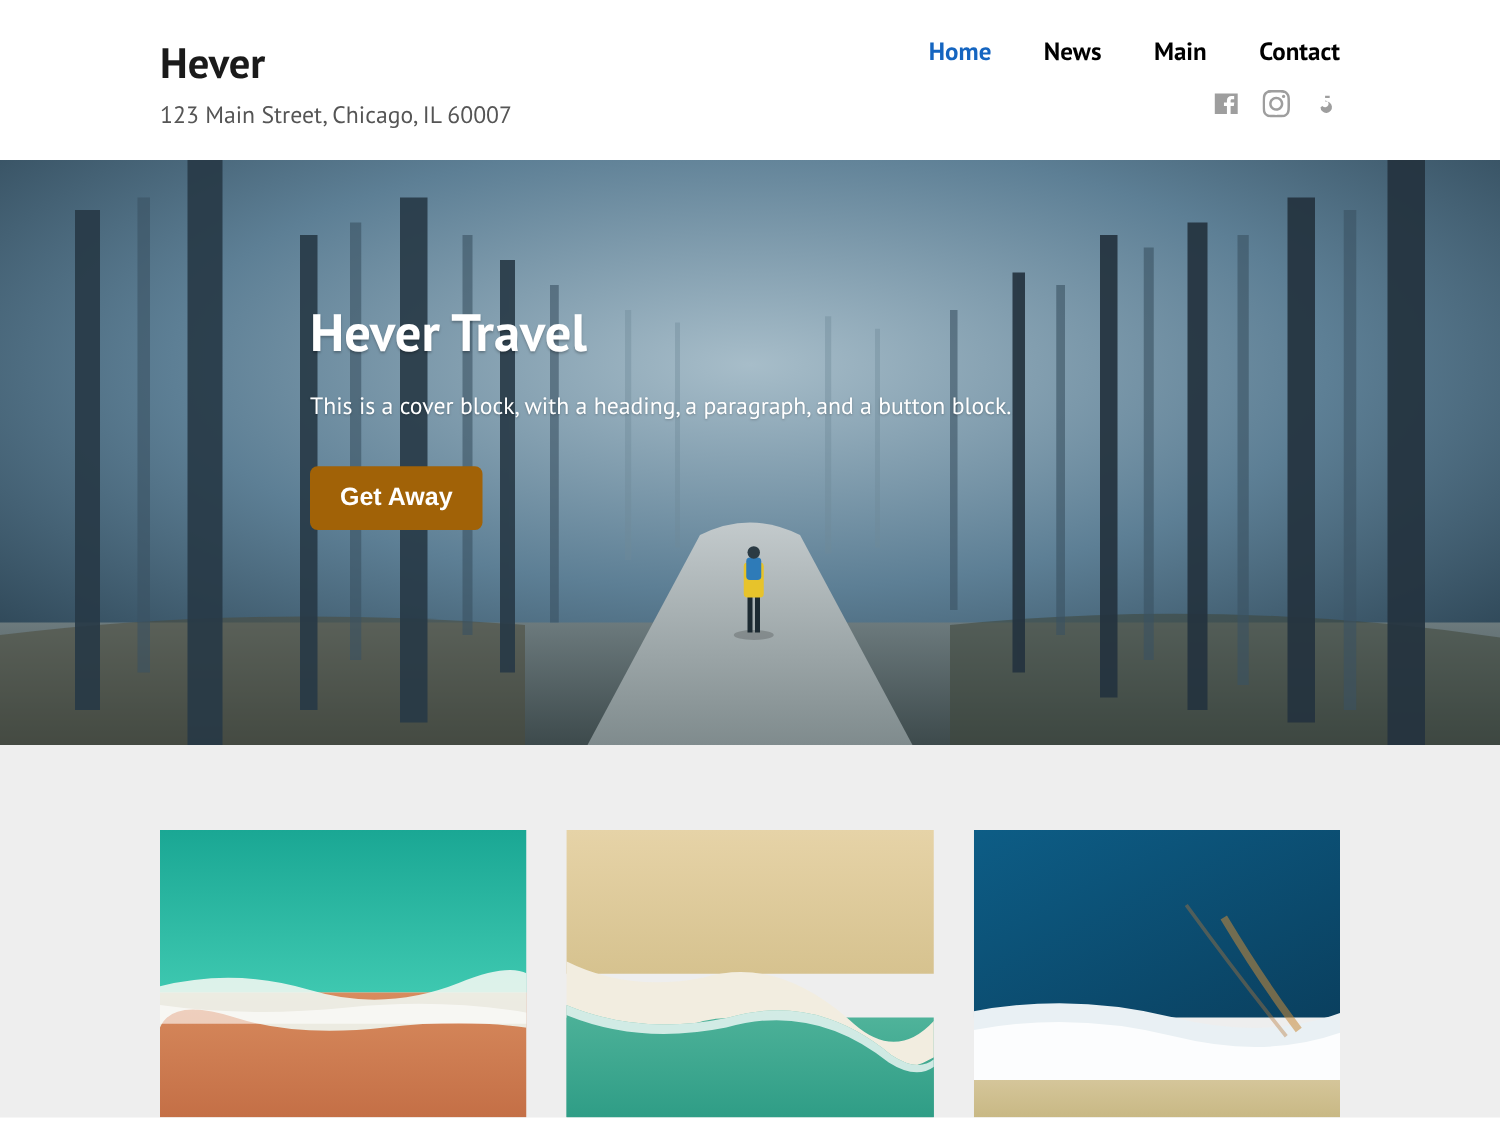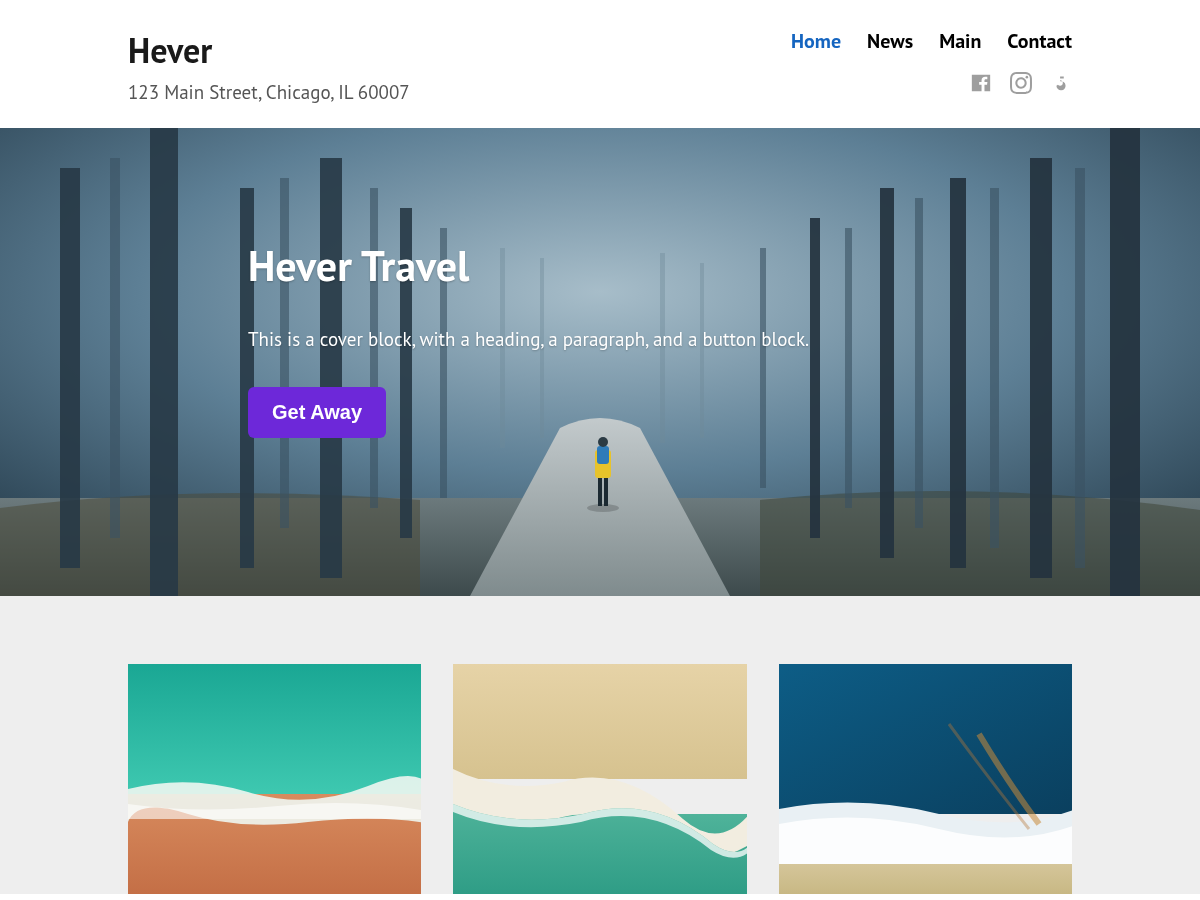--- a/index.html
+++ b/index.html
@@ -13,52 +13,52 @@
 .header {
   padding: 28px 128px 24px;
   display: flex;
   justify-content: space-between;
   align-items: flex-start;
 }
 .brand-col { display: flex; flex-direction: column; gap: 8px; }
 .site-title { font-size: 34px; font-weight: 700; color: #1a1a1a; }
 .tagline { font-size: 19px; color: #555; }
 .right-col { display: flex; flex-direction: column; align-items: flex-end; gap: 18px; }
-.nav { display: flex; gap: 26px; }
+.nav { display: flex; gap: 42px; }
 .nav a { font-size: 20px; font-weight: 700; color: #000000; text-decoration: none; }
 .nav a.active { color: #1565c0; }
 .socials { display: flex; gap: 18px; align-items: center; }
 .socials svg { width: 22px; height: 22px; fill: #9e9e9e; }
 
 .hero {
   position: relative;
   height: 468px;
   overflow: hidden;
 }
 .hero-svg { display: block; }
 .hero-overlay {
   position: absolute;
   top: 0; left: 0; right: 0; bottom: 0;
   padding: 110px 0 0 248px;
   color: #fff;
 }
 .hero-title {
   font-size: 42px;
   font-weight: 700;
-  margin-bottom: 34px;
+  margin-bottom: 20px;
   text-shadow: 0 1px 2px rgba(0,0,0,0.25);
 }
 .hero-sub {
   font-size: 19px;
   margin-bottom: 36px;
   text-shadow: 0 1px 2px rgba(0,0,0,0.25);
 }
 .cta {
   display: inline-block;
-  background: #6d28d9;
+  background: #a16207;
   color: #fff;
   font-size: 20px;
   font-weight: 700;
   padding: 14px 24px;
   border-radius: 6px;
   border: none;
   cursor: pointer;
 }
 
 .content-band {

